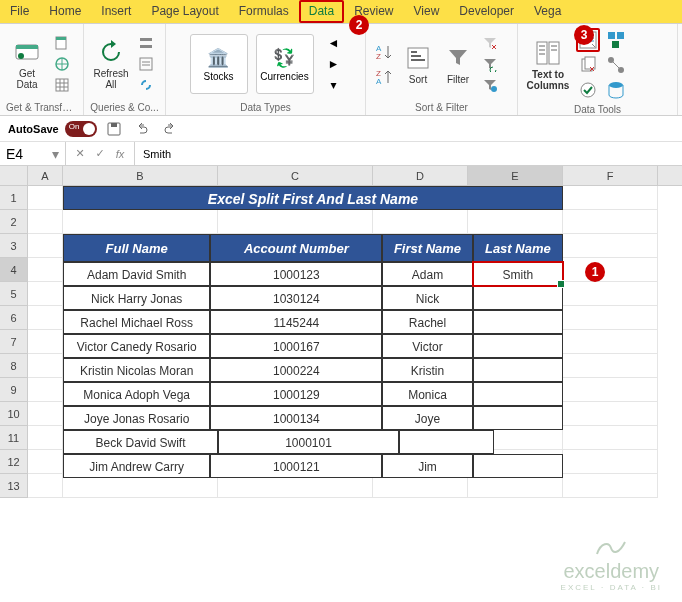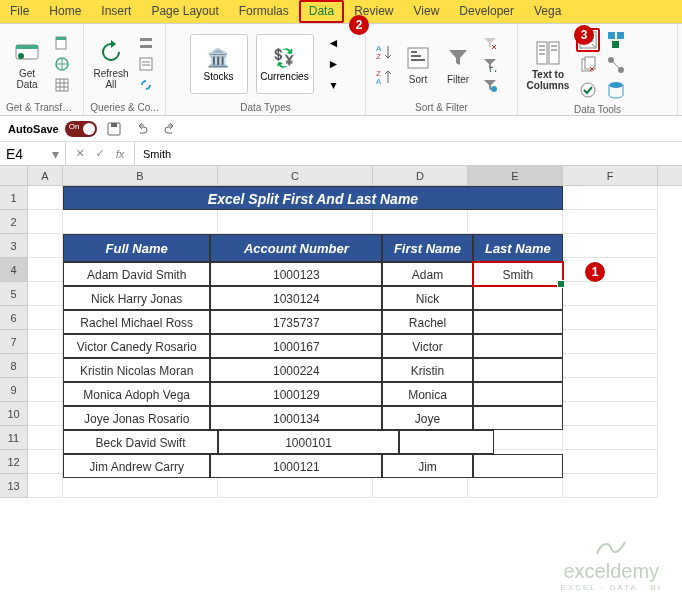--- a/index.html
+++ b/index.html
@@ -502,21 +502,21 @@
     <div class="dcell w-last selected-cell">Smith</div>
         </div>
         <div class="data-row">
     <div class="dcell w-fullname">Nick Harry Jonas</div>
     <div class="dcell w-acct">1030124</div>
     <div class="dcell w-first">Nick</div>
     <div class="dcell w-last "></div>
         </div>
         <div class="data-row">
     <div class="dcell w-fullname">Rachel Michael Ross</div>
-    <div class="dcell w-acct">1735737</div>
+    <div class="dcell w-acct">1145244</div>
     <div class="dcell w-first">Rachel</div>
     <div class="dcell w-last "></div>
         </div>
         <div class="data-row">
     <div class="dcell w-fullname">Victor Canedy Rosario</div>
     <div class="dcell w-acct">1000167</div>
     <div class="dcell w-first">Victor</div>
     <div class="dcell w-last "></div>
         </div>
         <div class="data-row">

